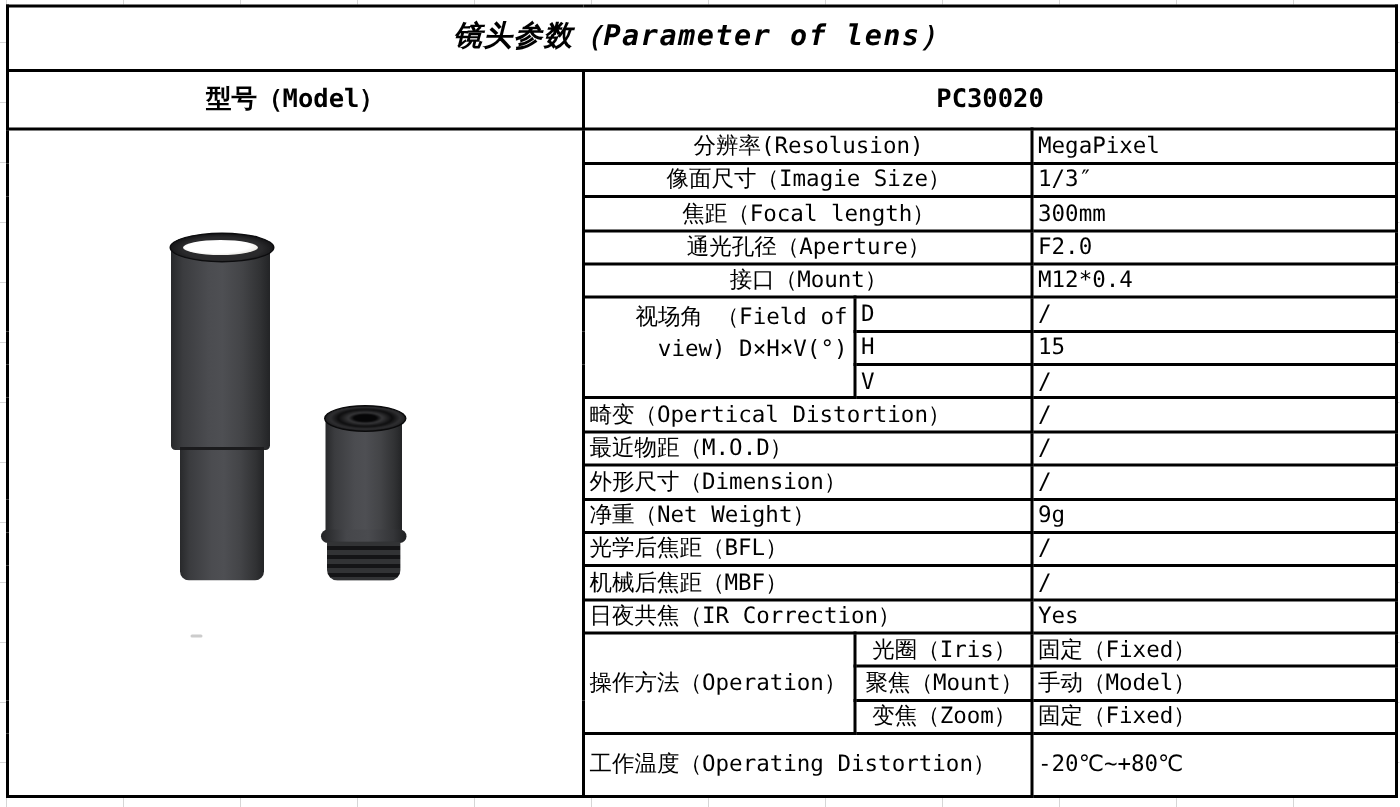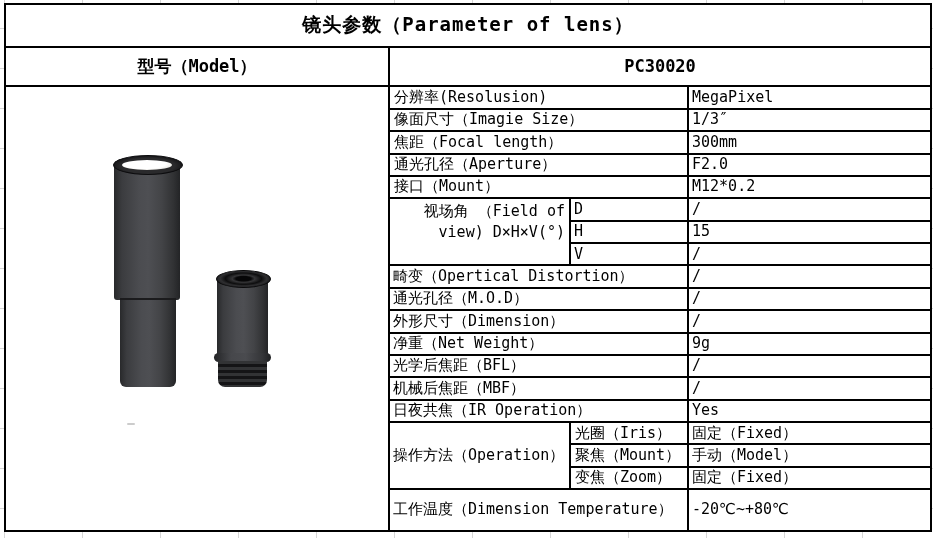--- a/index.html
+++ b/index.html
@@ -23,25 +23,25 @@
     width:926px;height:529px;
     border-collapse:collapse;table-layout:fixed;
     background:#ffffff;
   }
   td{
     border:2px solid #000;
     font-size:15px;line-height:1.15;
     padding:0 3px;overflow:hidden;white-space:nowrap;
   }
   .c{text-align:left;}
-  .l{text-align:left;padding-left:4px;}
+  .l{text-align:center;padding-left:4px;}
   .title-cell{font-size:19px;font-weight:bold;text-align:center;letter-spacing:1px;}
   .model-cell{font-size:17px;font-weight:bold;text-align:center;}
   .fov-label{white-space:pre-line;vertical-align:top;padding:2px 4px 0 10px;text-align:right;line-height:1.35;}
-  .r-title{height:42px;}
+  .r-title{height:42px;font-style:italic;}
   .r-model{height:39px;}
   .r-std{height:22px;}
   .r-temp{height:41px;}
 
   
   .photo-cell{position:relative;padding:0;}
   .lens-part{position:absolute;}
   .lens-body{
     background:linear-gradient(90deg,#28292b 0%,#3b3c3f 12%,#4b4c50 38%,#4e4f53 52%,#434447 72%,#313234 90%,#232426 100%);
   }
@@ -109,21 +109,21 @@
   <tr class="r-std">
     <td colspan="2" class="l">焦距（Focal length）</td>
     <td class="c">300mm</td>
   </tr>
   <tr class="r-std">
     <td colspan="2" class="l">通光孔径（Aperture）</td>
     <td class="c">F2.0</td>
   </tr>
   <tr class="r-std">
     <td colspan="2" class="l">接口（Mount）</td>
-    <td class="c">M12*0.2</td>
+    <td class="c">M12*0.4</td>
   </tr>
 
   <tr class="r-std">
     <td rowspan="3" class="fov-label">视场角 （Field of
 view) D×H×V(°)</td>
     <td class="c">D</td>
     <td class="c">/</td>
   </tr>
   <tr class="r-std">
     <td class="c">H</td>
@@ -132,56 +132,56 @@
   <tr class="r-std">
     <td class="c">V</td>
     <td class="c">/</td>
   </tr>
 
   <tr class="r-std">
     <td colspan="2" class="c">畸变（Opertical Distortion）</td>
     <td class="c">/</td>
   </tr>
   <tr class="r-std">
-    <td colspan="2" class="c">通光孔径（M.O.D）</td>
+    <td colspan="2" class="c">最近物距（M.O.D）</td>
     <td class="c">/</td>
   </tr>
   <tr class="r-std">
     <td colspan="2" class="c">外形尺寸（Dimension）</td>
     <td class="c">/</td>
   </tr>
   <tr class="r-std">
     <td colspan="2" class="c">净重（Net Weight）</td>
     <td class="c">9g</td>
   </tr>
   <tr class="r-std">
     <td colspan="2" class="c">光学后焦距（BFL）</td>
     <td class="c">/</td>
   </tr>
   <tr class="r-std">
     <td colspan="2" class="c">机械后焦距（MBF）</td>
     <td class="c">/</td>
   </tr>
   <tr class="r-std">
-    <td colspan="2" class="c">日夜共焦（IR Operation）</td>
+    <td colspan="2" class="c">日夜共焦（IR Correction）</td>
     <td class="c">Yes</td>
   </tr>
 
   <tr class="r-std">
     <td rowspan="3" class="c">操作方法（Operation）</td>
     <td class="l">光圈（Iris）</td>
     <td class="c">固定（Fixed）</td>
   </tr>
   <tr class="r-std">
     <td class="l">聚焦（Mount）</td>
     <td class="c">手动（Model）</td>
   </tr>
   <tr class="r-std">
     <td class="l">变焦（Zoom）</td>
     <td class="c">固定（Fixed）</td>
   </tr>
 
   <tr class="r-temp">
-    <td colspan="2" class="c">工作温度（Dimension Temperature）</td>
+    <td colspan="2" class="c">工作温度（Operating Distortion）</td>
     <td class="c">-20℃~+80℃</td>
   </tr>
 </tbody>
   </table>
 
 </body></html>

